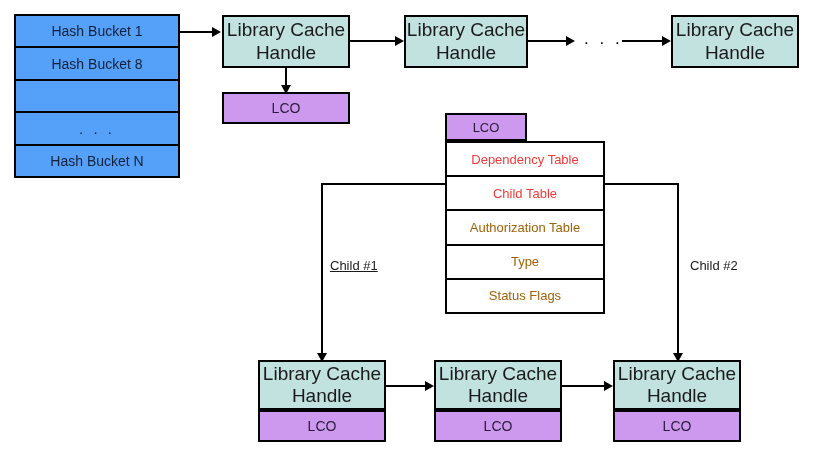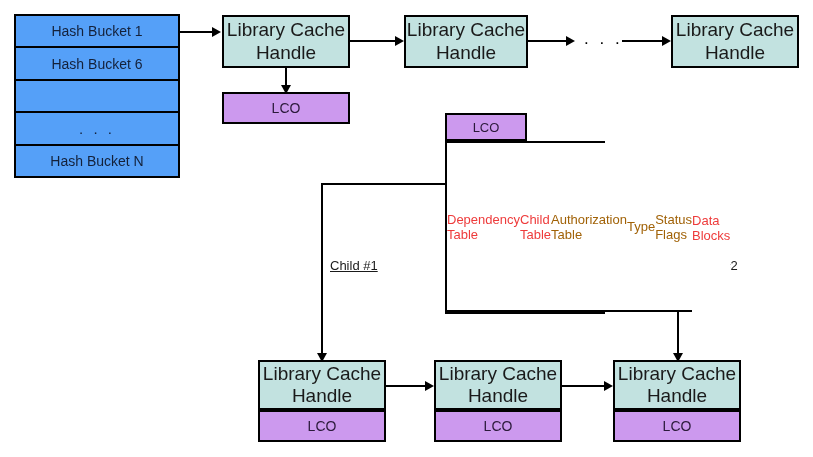--- a/index.html
+++ b/index.html
@@ -65,21 +65,21 @@
     background:#cc99ee;
     display:flex;align-items:center;justify-content:center;
     font-size:13px;color:#2b1a3a;
     z-index:3;
   }
   .detail-table{
     position:absolute;
     box-sizing:border-box;
     border:2px solid #000000;
     background:#ffffff;
-    display:flex;flex-direction:row;
+    display:flex;flex-direction:column;
     z-index:2;
   }
   .detail-row{
     flex:1 1 0;
     box-sizing:border-box;
     border-bottom:2px solid #000000;
     display:flex;align-items:center;justify-content:center;
     font-size:13px;
     color:#a16207;
     background:#ffffff;
@@ -116,21 +116,21 @@
     white-space:nowrap;
   }
 </style>
 </head>
 <body>
 
 <div id="stage">
 
   <div class="bucket-table" style="left:14px;top:14px;width:166px;height:164px;">
     <div class="bucket-row">Hash Bucket 1</div>
-    <div class="bucket-row">Hash Bucket 6</div>
+    <div class="bucket-row">Hash Bucket 8</div>
     <div class="bucket-row"></div>
     <div class="bucket-row dots">. . .</div>
     <div class="bucket-row">Hash Bucket N</div>
   </div>
 
   <div class="ln lnh" style="left:180px;top:31px;width:34px;"></div>
   <div class="arrow-r" style="left:212px;top:27px;"></div>
 
   <div class="box handle" style="left:222px;top:15px;width:128px;height:53px;">Library Cache
 Handle</div>
@@ -158,21 +158,20 @@
   <div class="box lco" style="left:222px;top:92px;width:128px;height:32px;">LCO</div>
 
   <div class="lco-head" style="left:445px;top:113px;width:82px;height:28px;">LCO</div>
 
   <div class="detail-table" style="left:445px;top:141px;width:160px;height:173px;">
     <div class="detail-row red">Dependency Table</div>
     <div class="detail-row red">Child Table</div>
     <div class="detail-row">Authorization Table</div>
     <div class="detail-row">Type</div>
     <div class="detail-row">Status Flags</div>
-    <div class="detail-row red">Data Blocks</div>
   </div>
 
   <div class="ln lnh" style="left:321px;top:183px;width:126px;"></div>
   <div class="ln lnv" style="left:321px;top:183px;height:173px;"></div>
   <div class="arrow-d" style="left:317px;top:353px;"></div>
   <div class="edge-label" style="left:330px;top:258px;text-decoration:underline;">Child #1</div>
 
   <div class="ln lnh" style="left:603px;top:183px;width:76px;"></div>
   <div class="ln lnv" style="left:677px;top:183px;height:173px;"></div>
   <div class="arrow-d" style="left:673px;top:353px;"></div>

